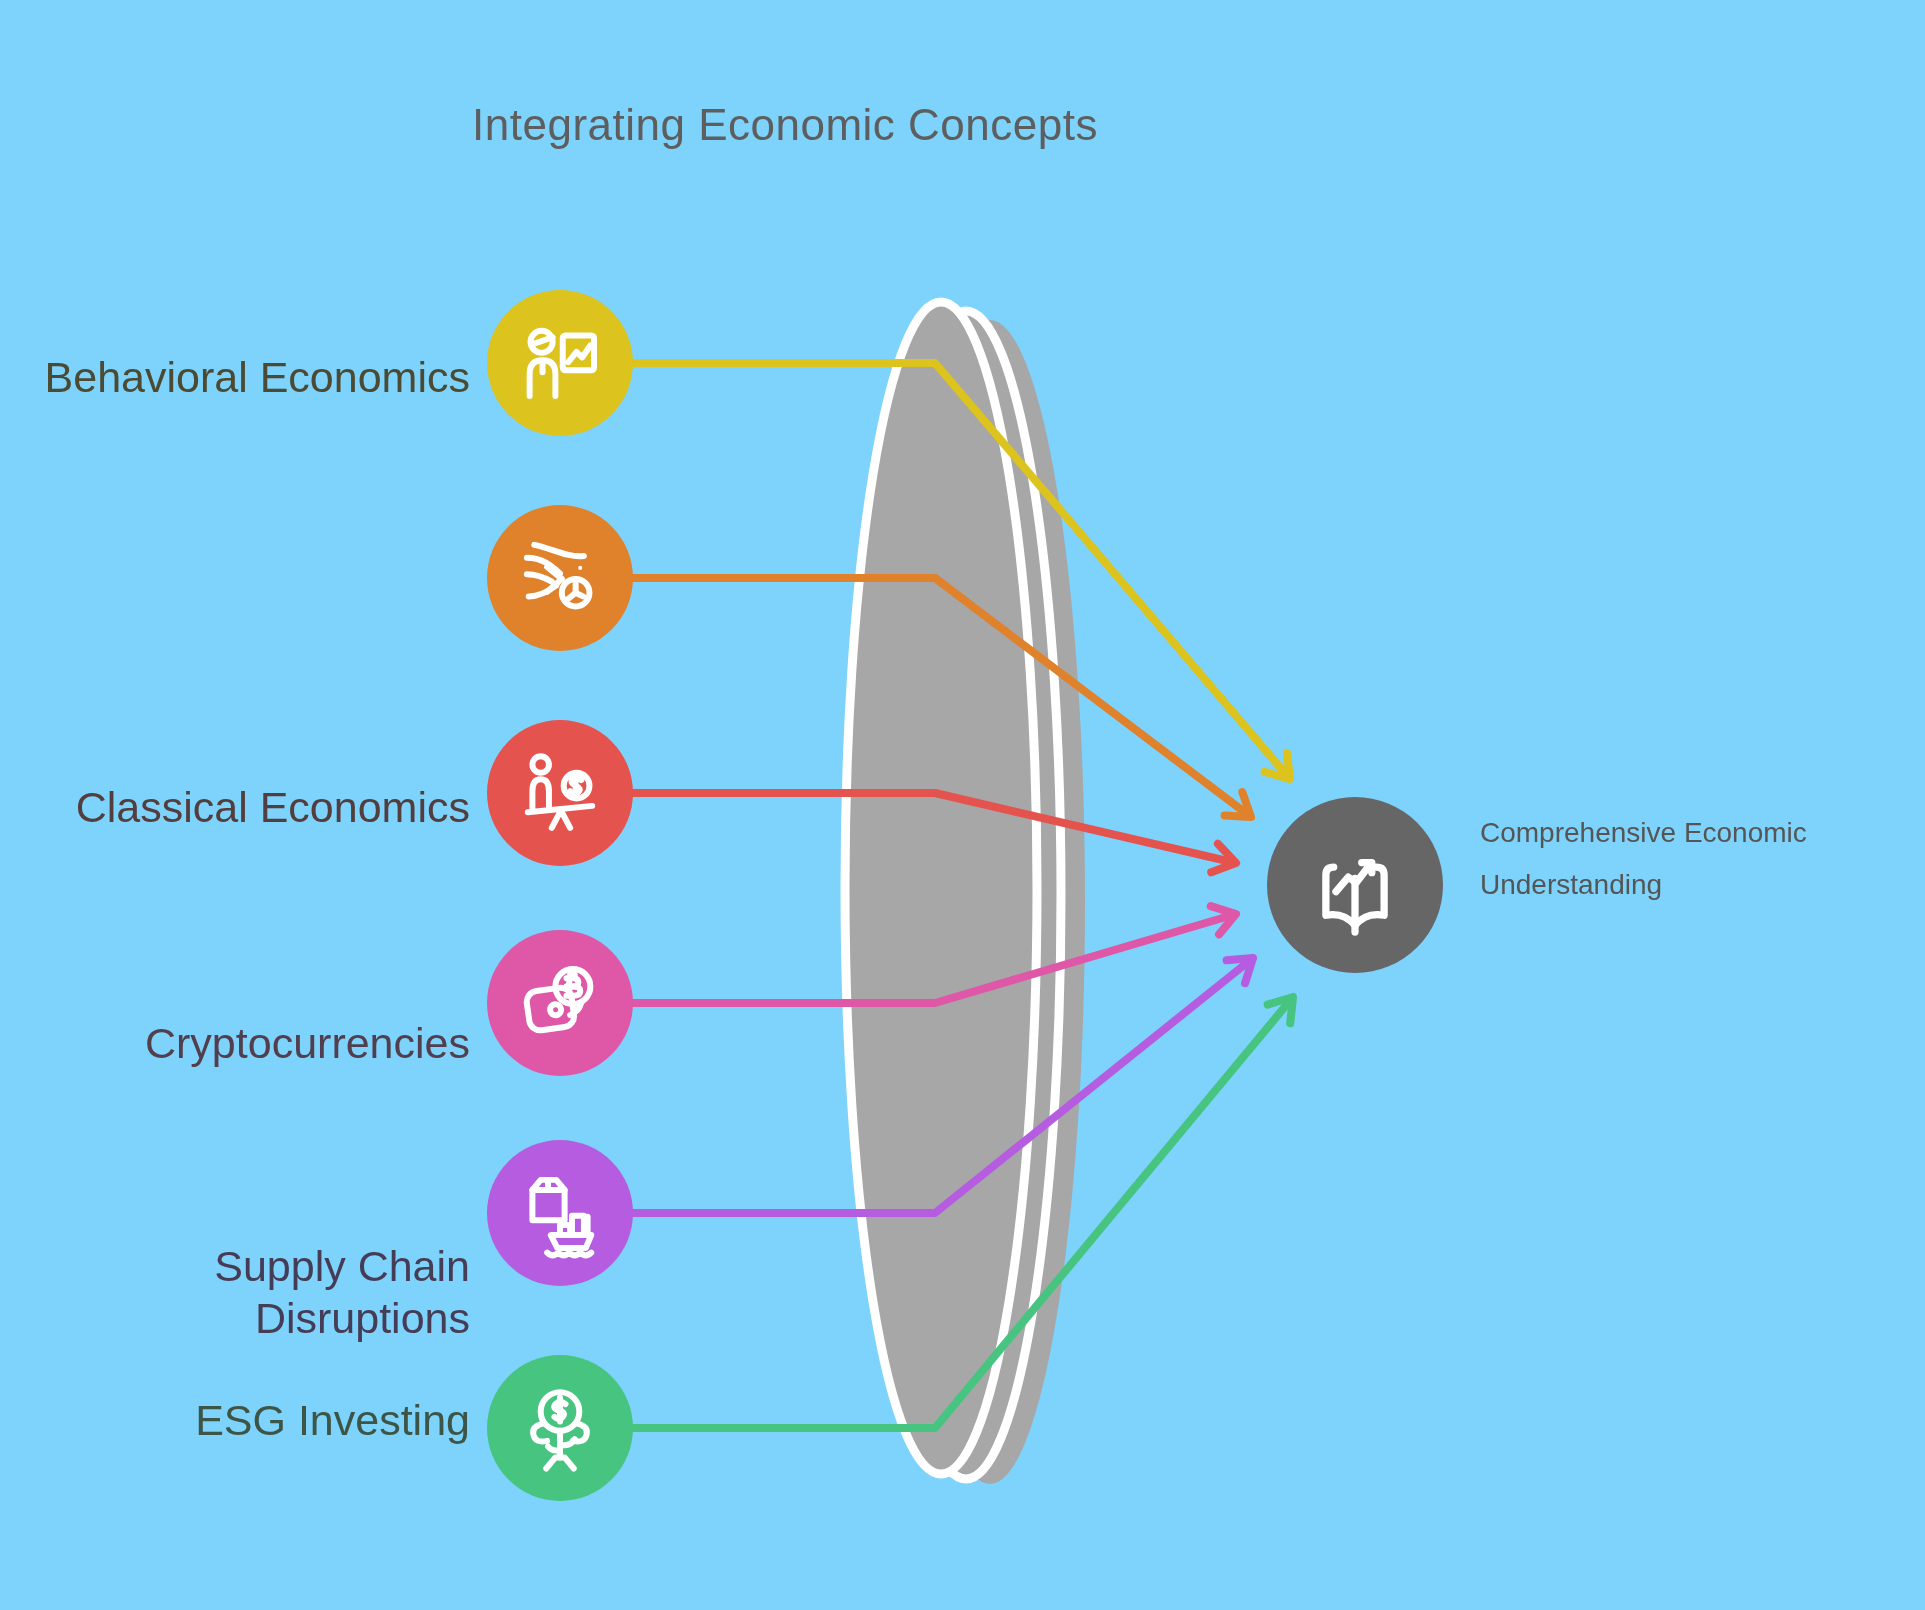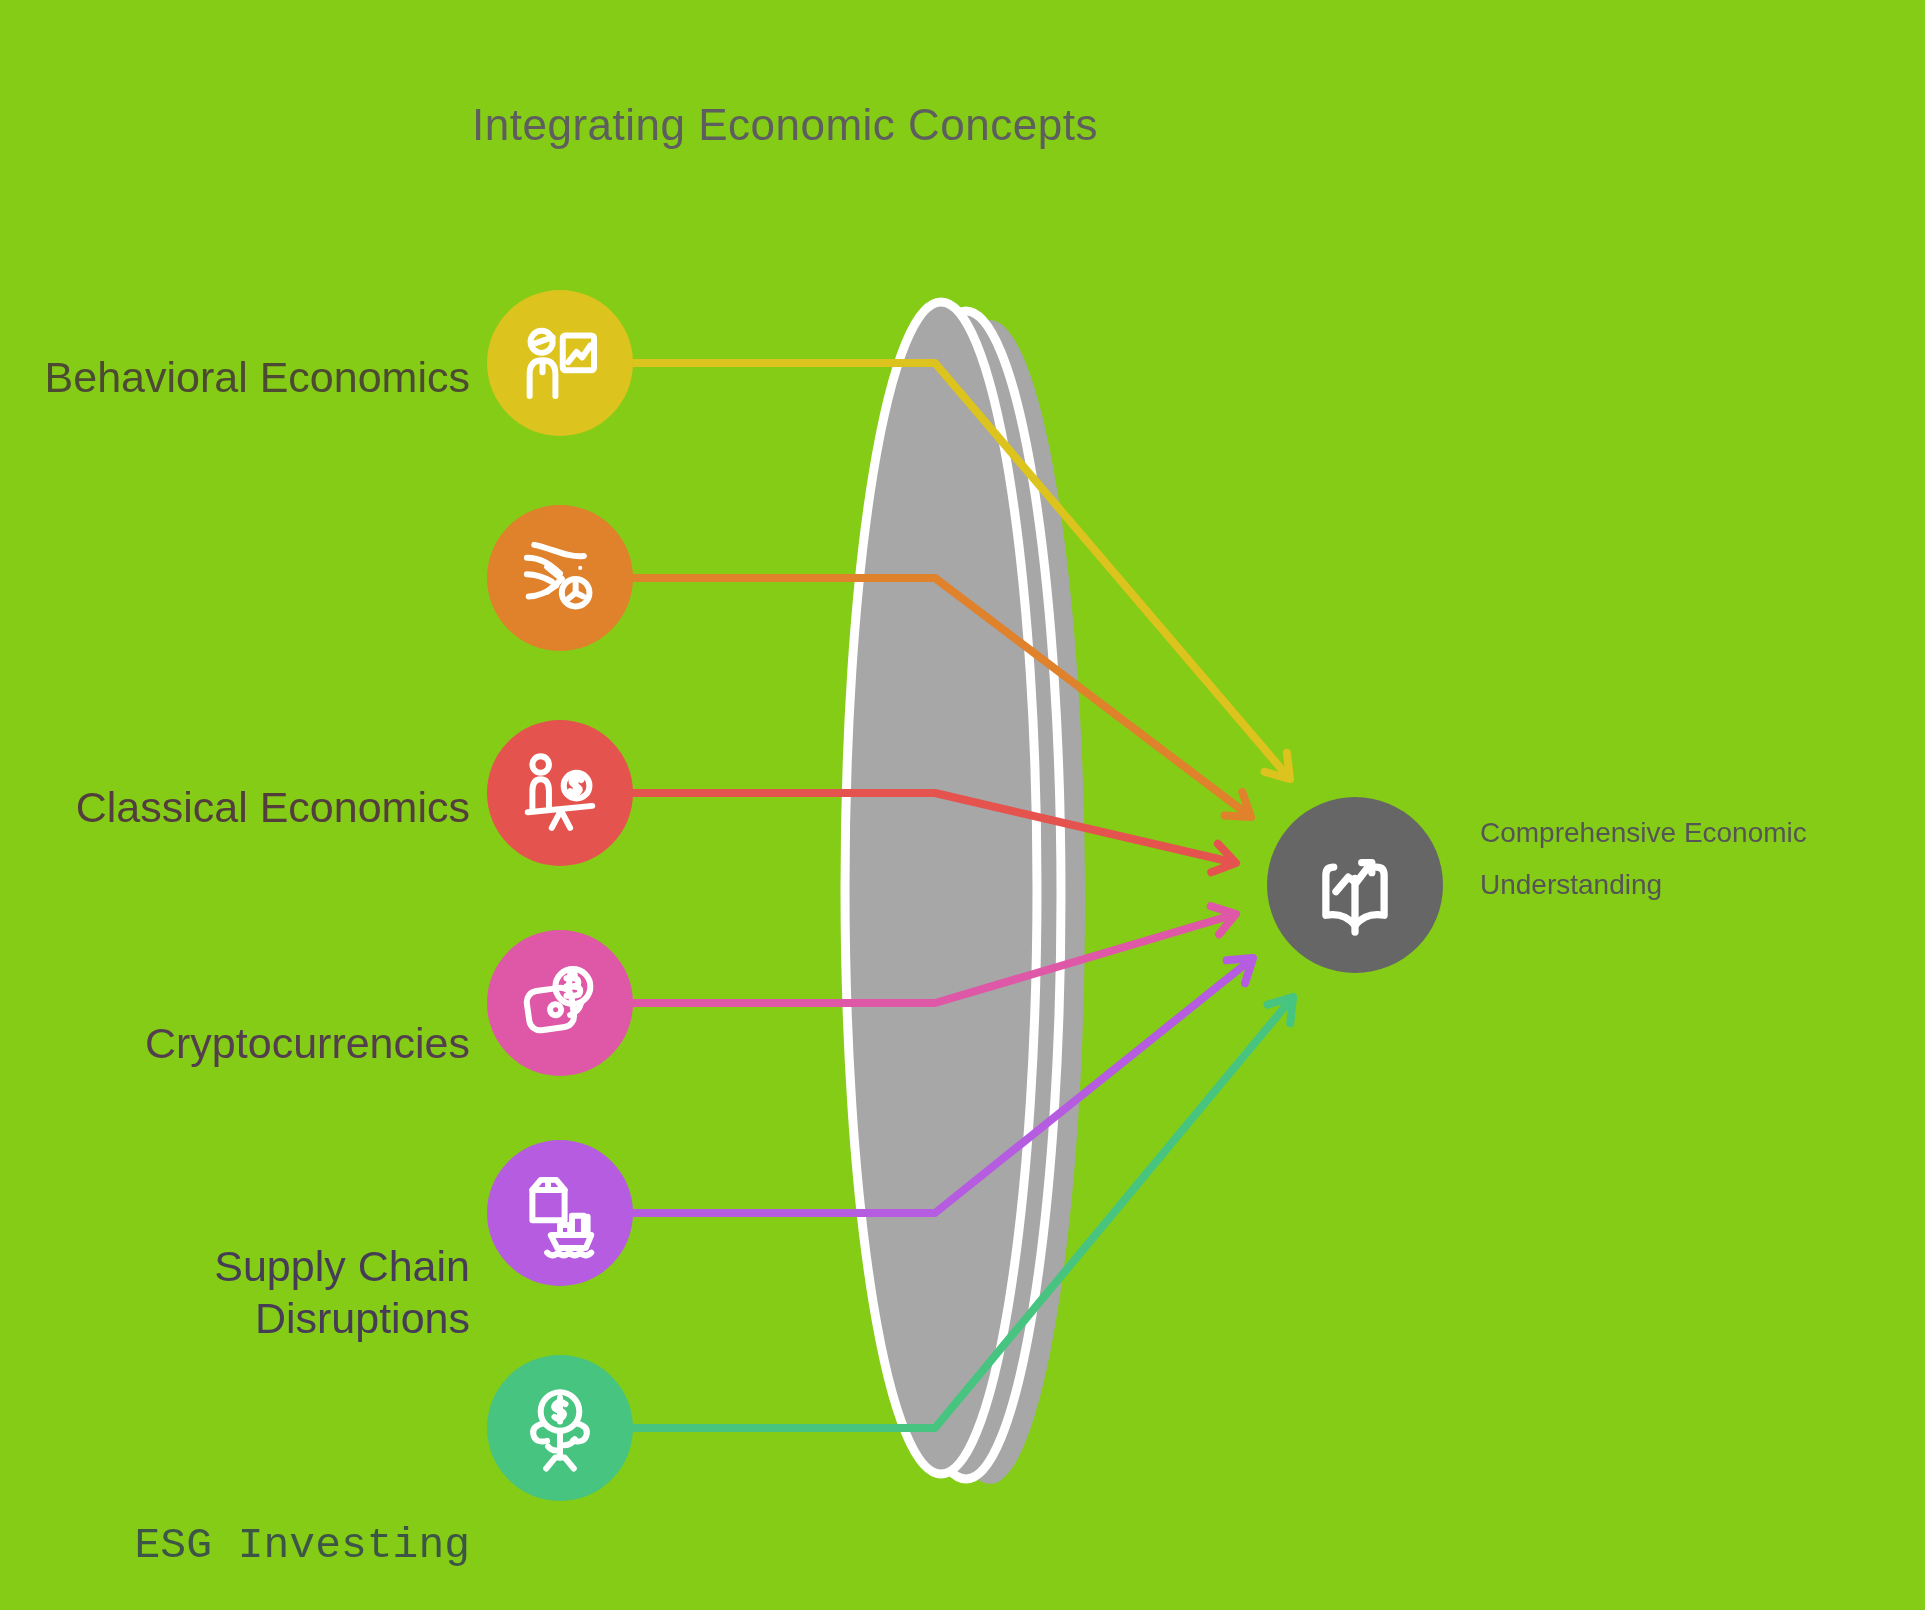--- a/index.html
+++ b/index.html
@@ -1,36 +1,36 @@
 <!DOCTYPE html>
 <html><head>
 <meta charset="utf-8">
 <style>
   html,body { margin:0; padding:0; background:#ffffff; }
   .canvas {
     position:relative; width:1925px; height:1610px;
-    background:#84cc16; overflow:hidden;
+    background:#7dd3fc; overflow:hidden;
     font-family:"Liberation Sans", sans-serif;
   }
   .diagram-title {
     position:absolute; top:100px; left:0; width:1570px;
     text-align:center; font-size:44px; line-height:50px;
     letter-spacing:0.5px;
   }
   .svg-layer { position:absolute; top:0; left:0; }
   .row-label {
     position:absolute; left:40px; width:430px;
     text-align:right; font-size:43px; line-height:52px;margin-top:40px;
   }
   .lbl-0 { top:311px; }
   .lbl-1 { top:526px; }
   .lbl-2 { top:741px; }
   .lbl-3 { top:977px; }
   .lbl-4 { top:1200px; }
-  .lbl-5 { top:1480px;font-family:Liberation Mono, monospace; }
+  .lbl-5 { top:1354px; }
   .bubble {
     position:absolute; left:487px; width:146px; height:146px;
     border-radius:50%; display:flex; align-items:center; justify-content:center;
   }
   .bub-0 { top:290px; }
   .bub-1 { top:505px; }
   .bub-2 { top:720px; }
   .bub-3 { top:930px; }
   .bub-4 { top:1140px; }
   .bub-5 { top:1355px; }

